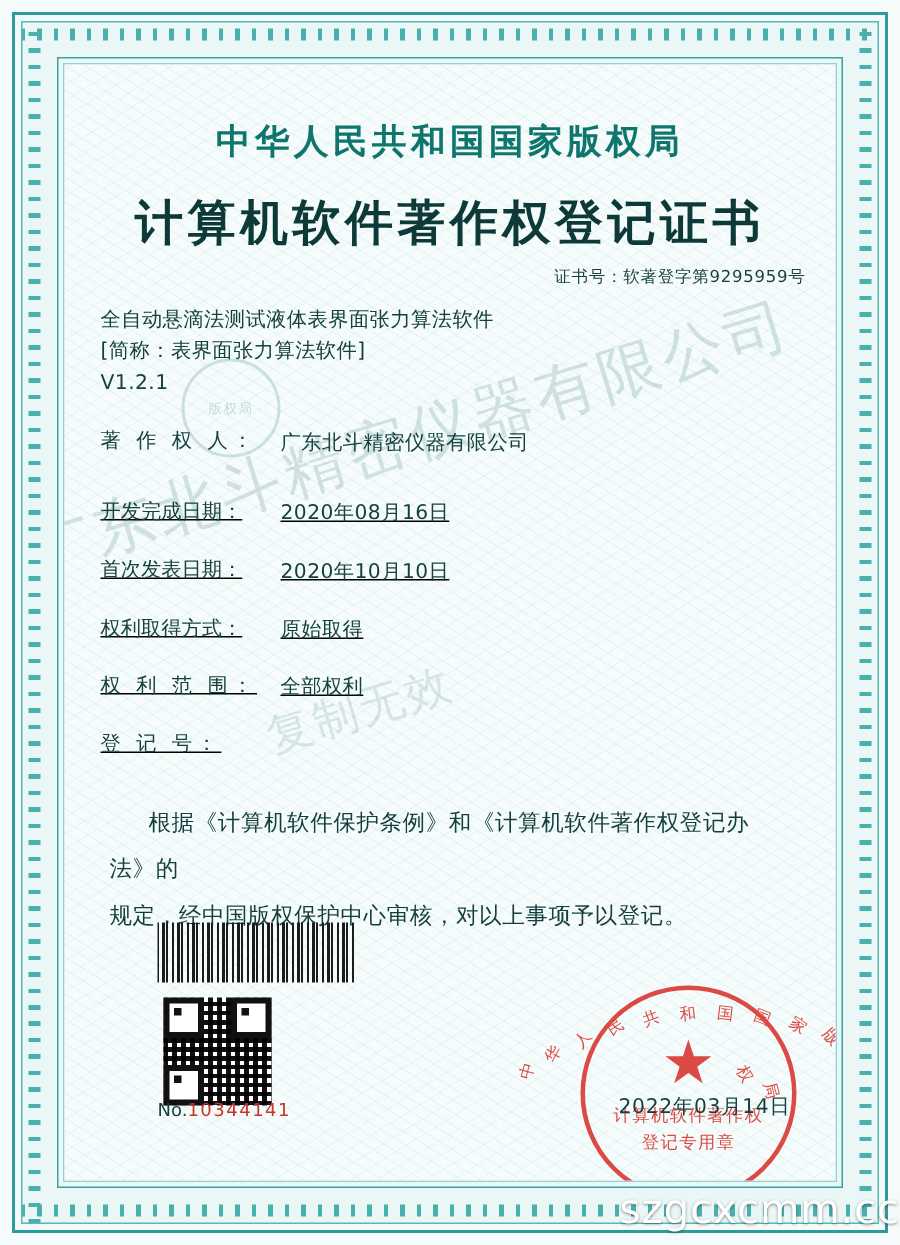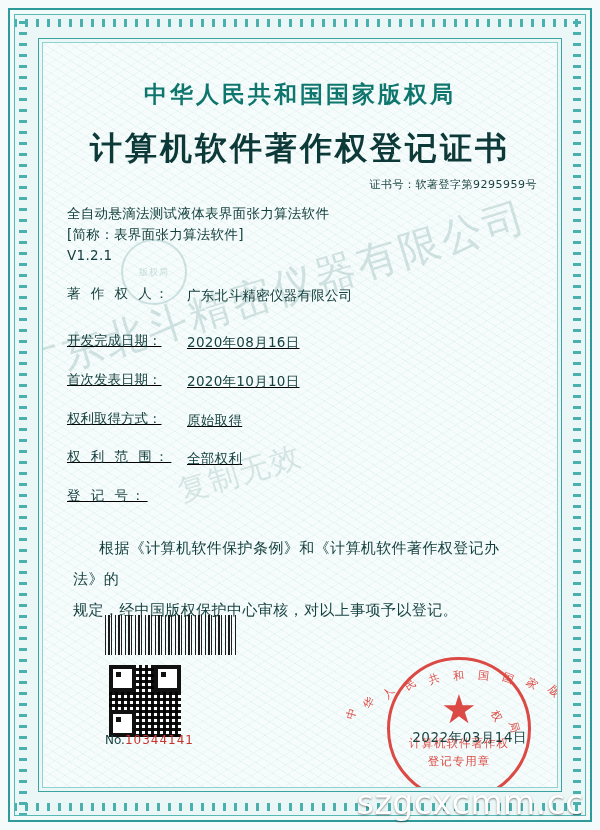--- a/index.html
+++ b/index.html
@@ -306,23 +306,23 @@
     right: 30px;
     bottom: 40px;
     font-size: 13.5px;
     color: #143f3f;
     letter-spacing: 0.5px;
   }
 
   
   .site-wm {
     position: absolute;
-    right: 16px;
+    right: 0px;
     bottom: 8px;
-    font-size: 33px;
+    font-size: 27px;
     color: #ffffff;
     text-shadow: 0 1px 2px rgba(0,0,0,0.45);
     letter-spacing: 0.5px;
     font-family: "DejaVu Sans", "Liberation Sans", sans-serif;
   }
 </style>
 </head>
 <body>
 
 <div class="page">

